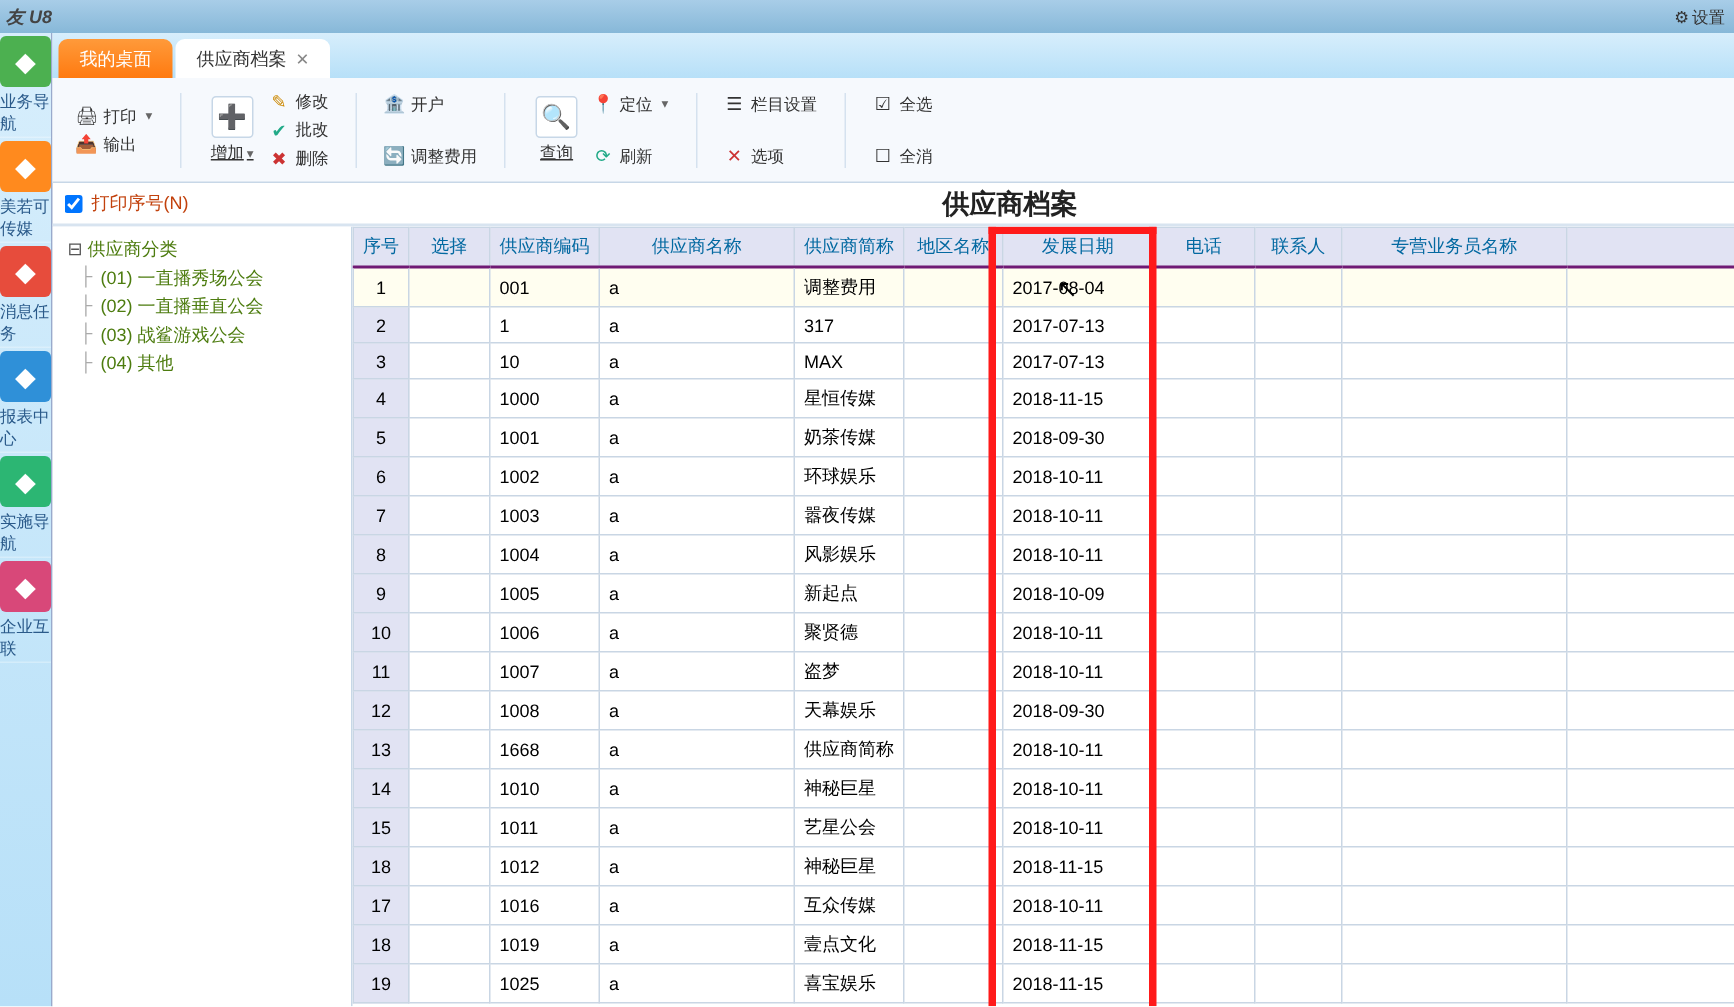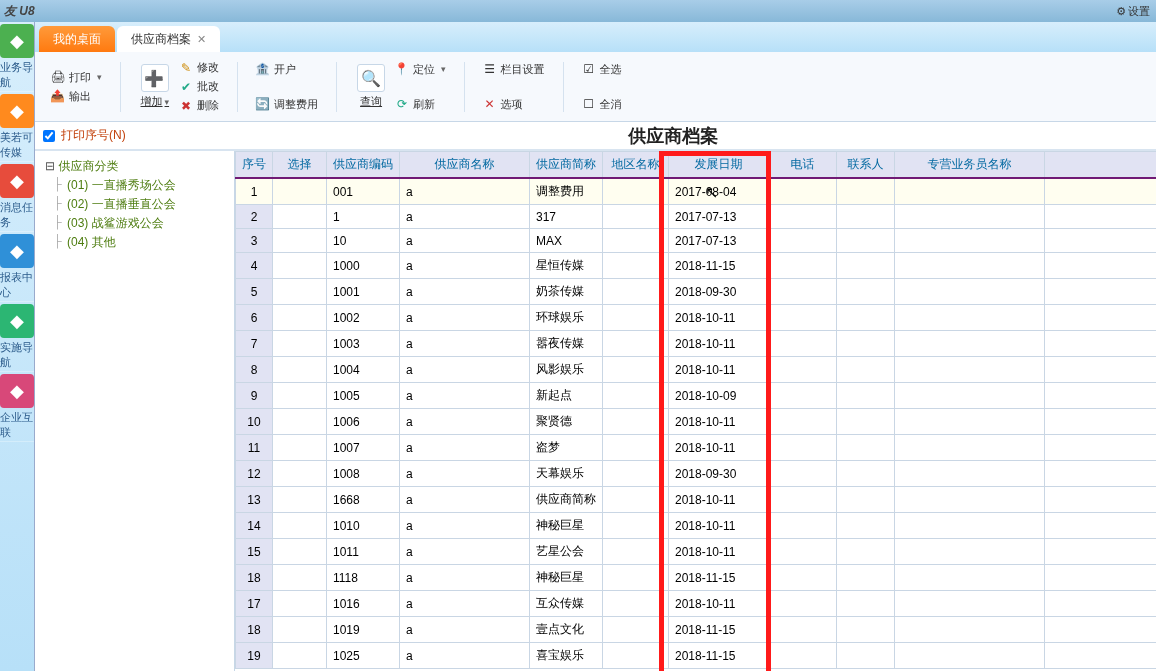--- a/index.html
+++ b/index.html
@@ -431,21 +431,21 @@
                 <td class="region"></td>
                 <td class="date">2018-10-11</td>
                 <td class="phone"></td>
                 <td class="contact"></td>
                 <td class="biz"></td>
                 <td class=""></td>
               </tr>
               <tr>
                 <td class="idx">18</td>
                 <td class="sel"></td>
-                <td class="code">1118</td>
+                <td class="code">1012</td>
                 <td class="name">a</td>
                 <td class="short">神秘巨星</td>
                 <td class="region"></td>
                 <td class="date">2018-11-15</td>
                 <td class="phone"></td>
                 <td class="contact"></td>
                 <td class="biz"></td>
                 <td class=""></td>
               </tr>
               <tr>

